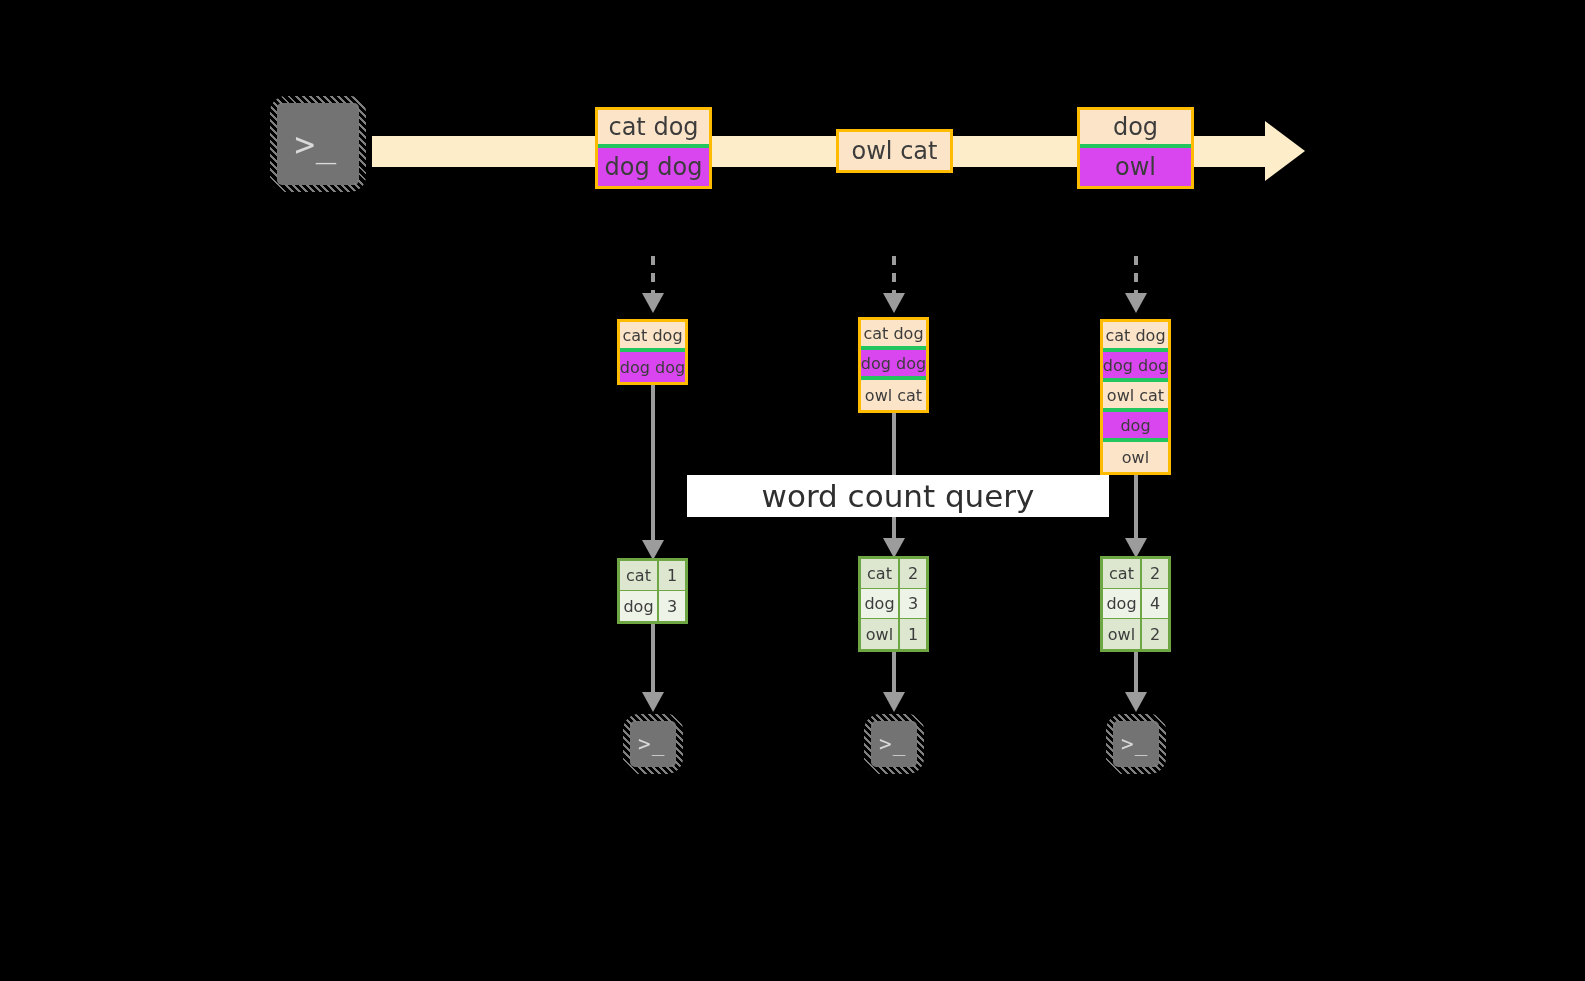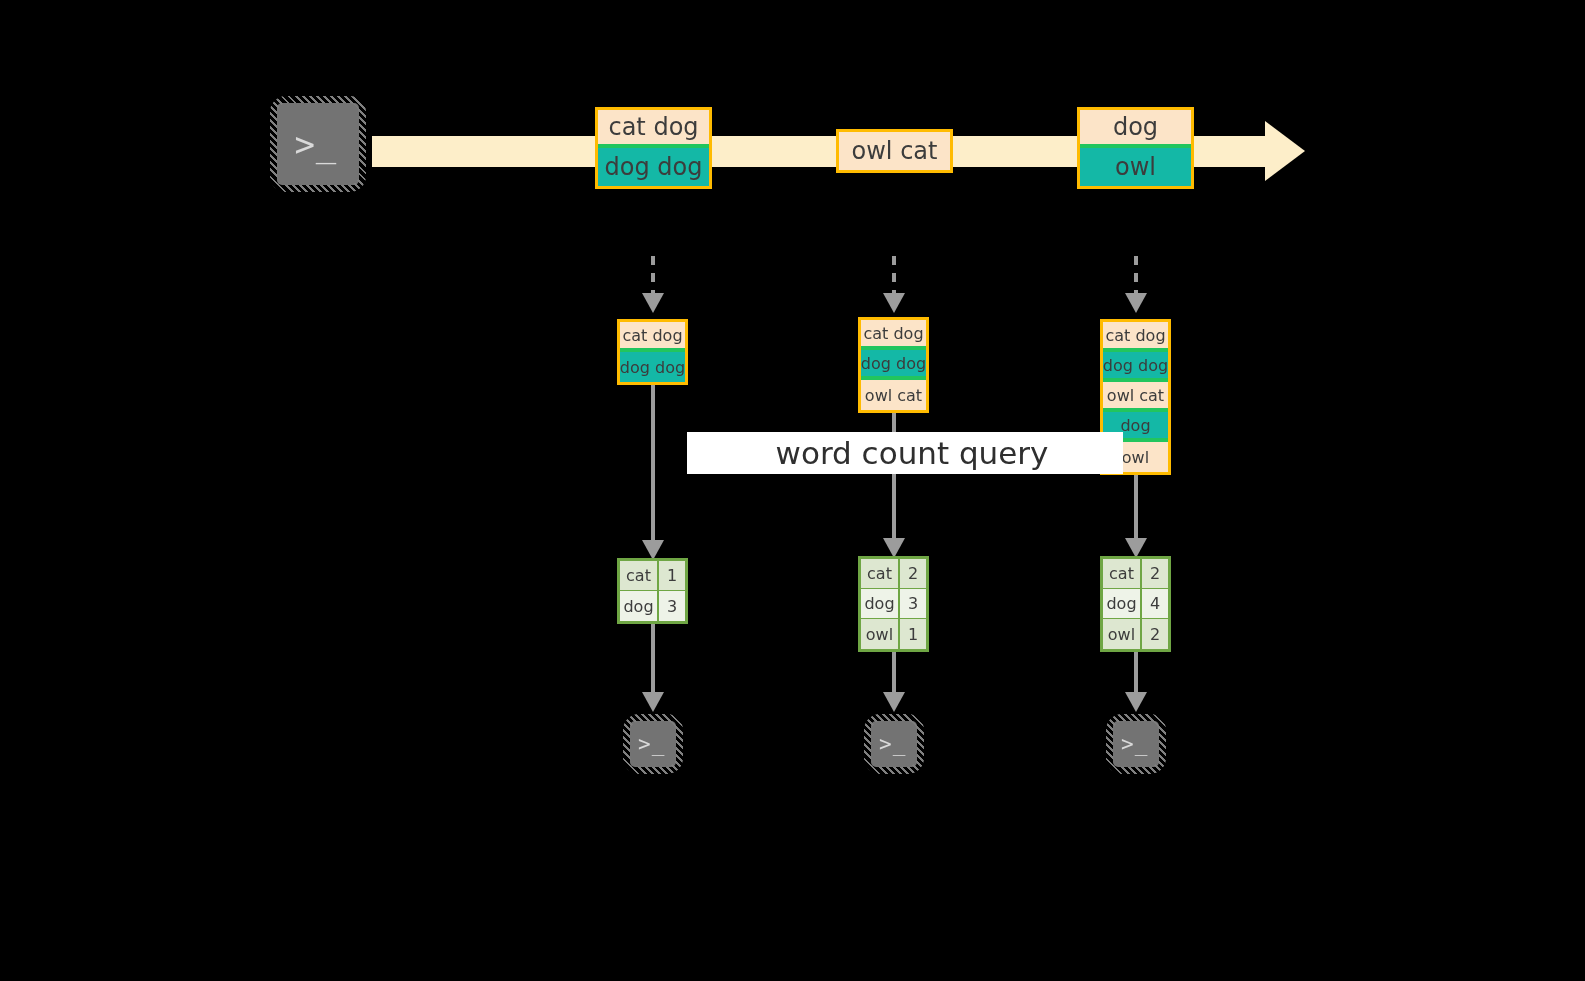--- a/index.html
+++ b/index.html
@@ -91,21 +91,21 @@
     box-sizing: border-box;
     display: flex;
     align-items: center;
     justify-content: center;
     color: #3c3c3c;
     white-space: nowrap;
     border-bottom: 4px solid #22c55e;
   }
   .erow:last-child { border-bottom: none; }
   .erow.dark  { background: #fce4c8; }
-  .erow.light { background: #14b8a6; }
+  .erow.light { background: #d946ef; }
 
   .ebox.top      { }
   .ebox.top .erow { height: 38px; font-size: 24px; }
   .ebox.snap .erow { height: 30px; font-size: 16px; }
 
   
   .gbox {
     position: absolute;
     box-sizing: border-box;
     border: 3px solid #6fa644;
@@ -305,15 +305,15 @@
 
   <div class="gline" style="left:1134px; top:648px; height:49px;"></div>
   <div class="ghead" style="left:1125px; top:692px;"></div>
 
   <div class="terminal small" style="left:1106px; top:714px;">
     <div class="hatch"></div>
     <div class="inner"></div>
     <div class="prompt">&gt;_</div>
   </div>
 
-  <div class="query-label" style="left:687px; top:432px; width:422px; height:42px;padding-left:14px;">word count query</div>
+  <div class="query-label" style="left:687px; top:475px; width:422px; height:42px;">word count query</div>
 
 </div>
 
 </body></html>

